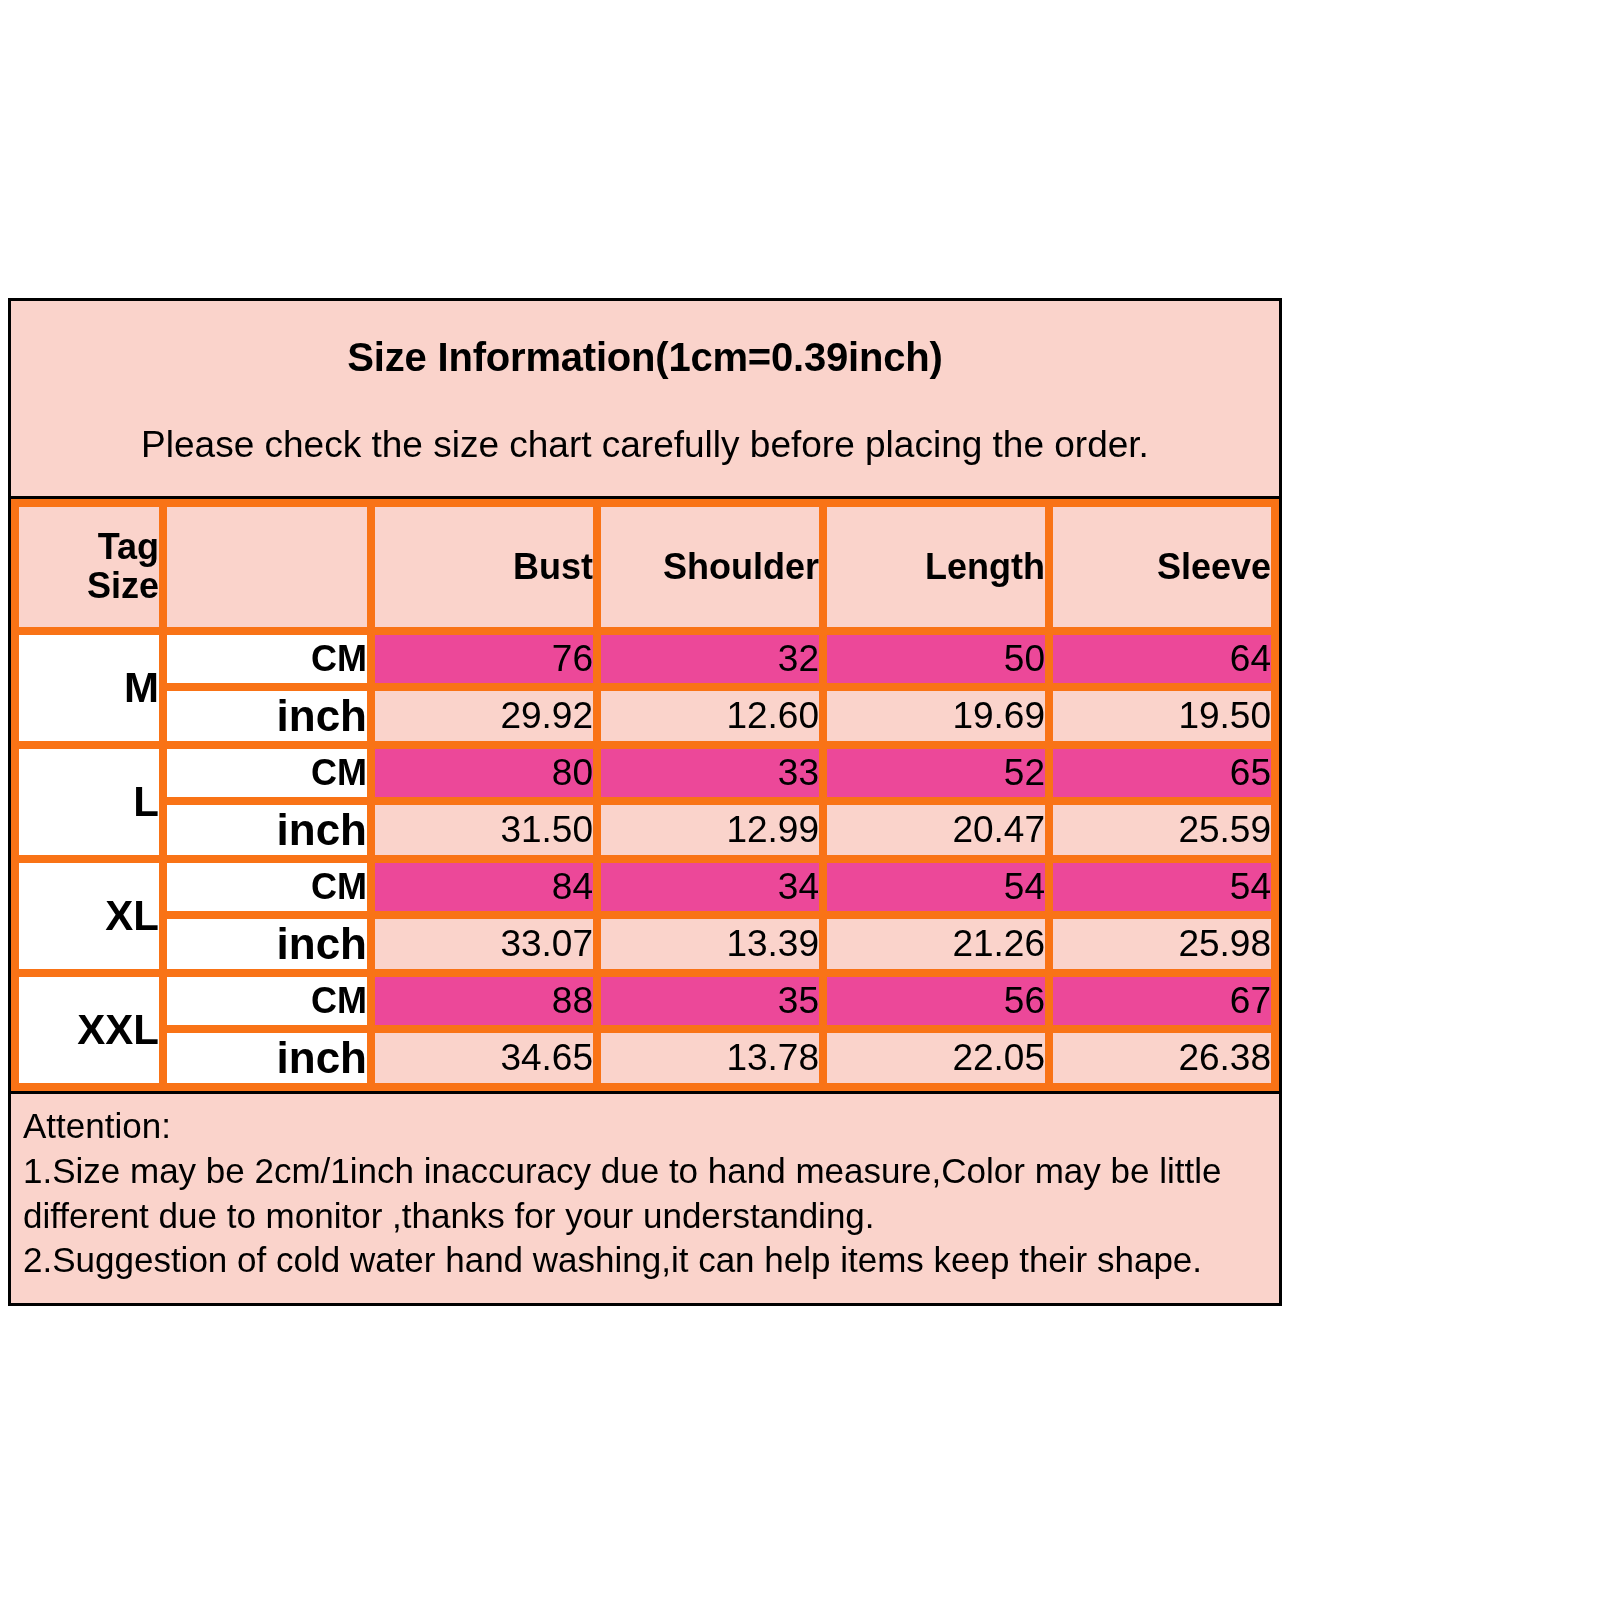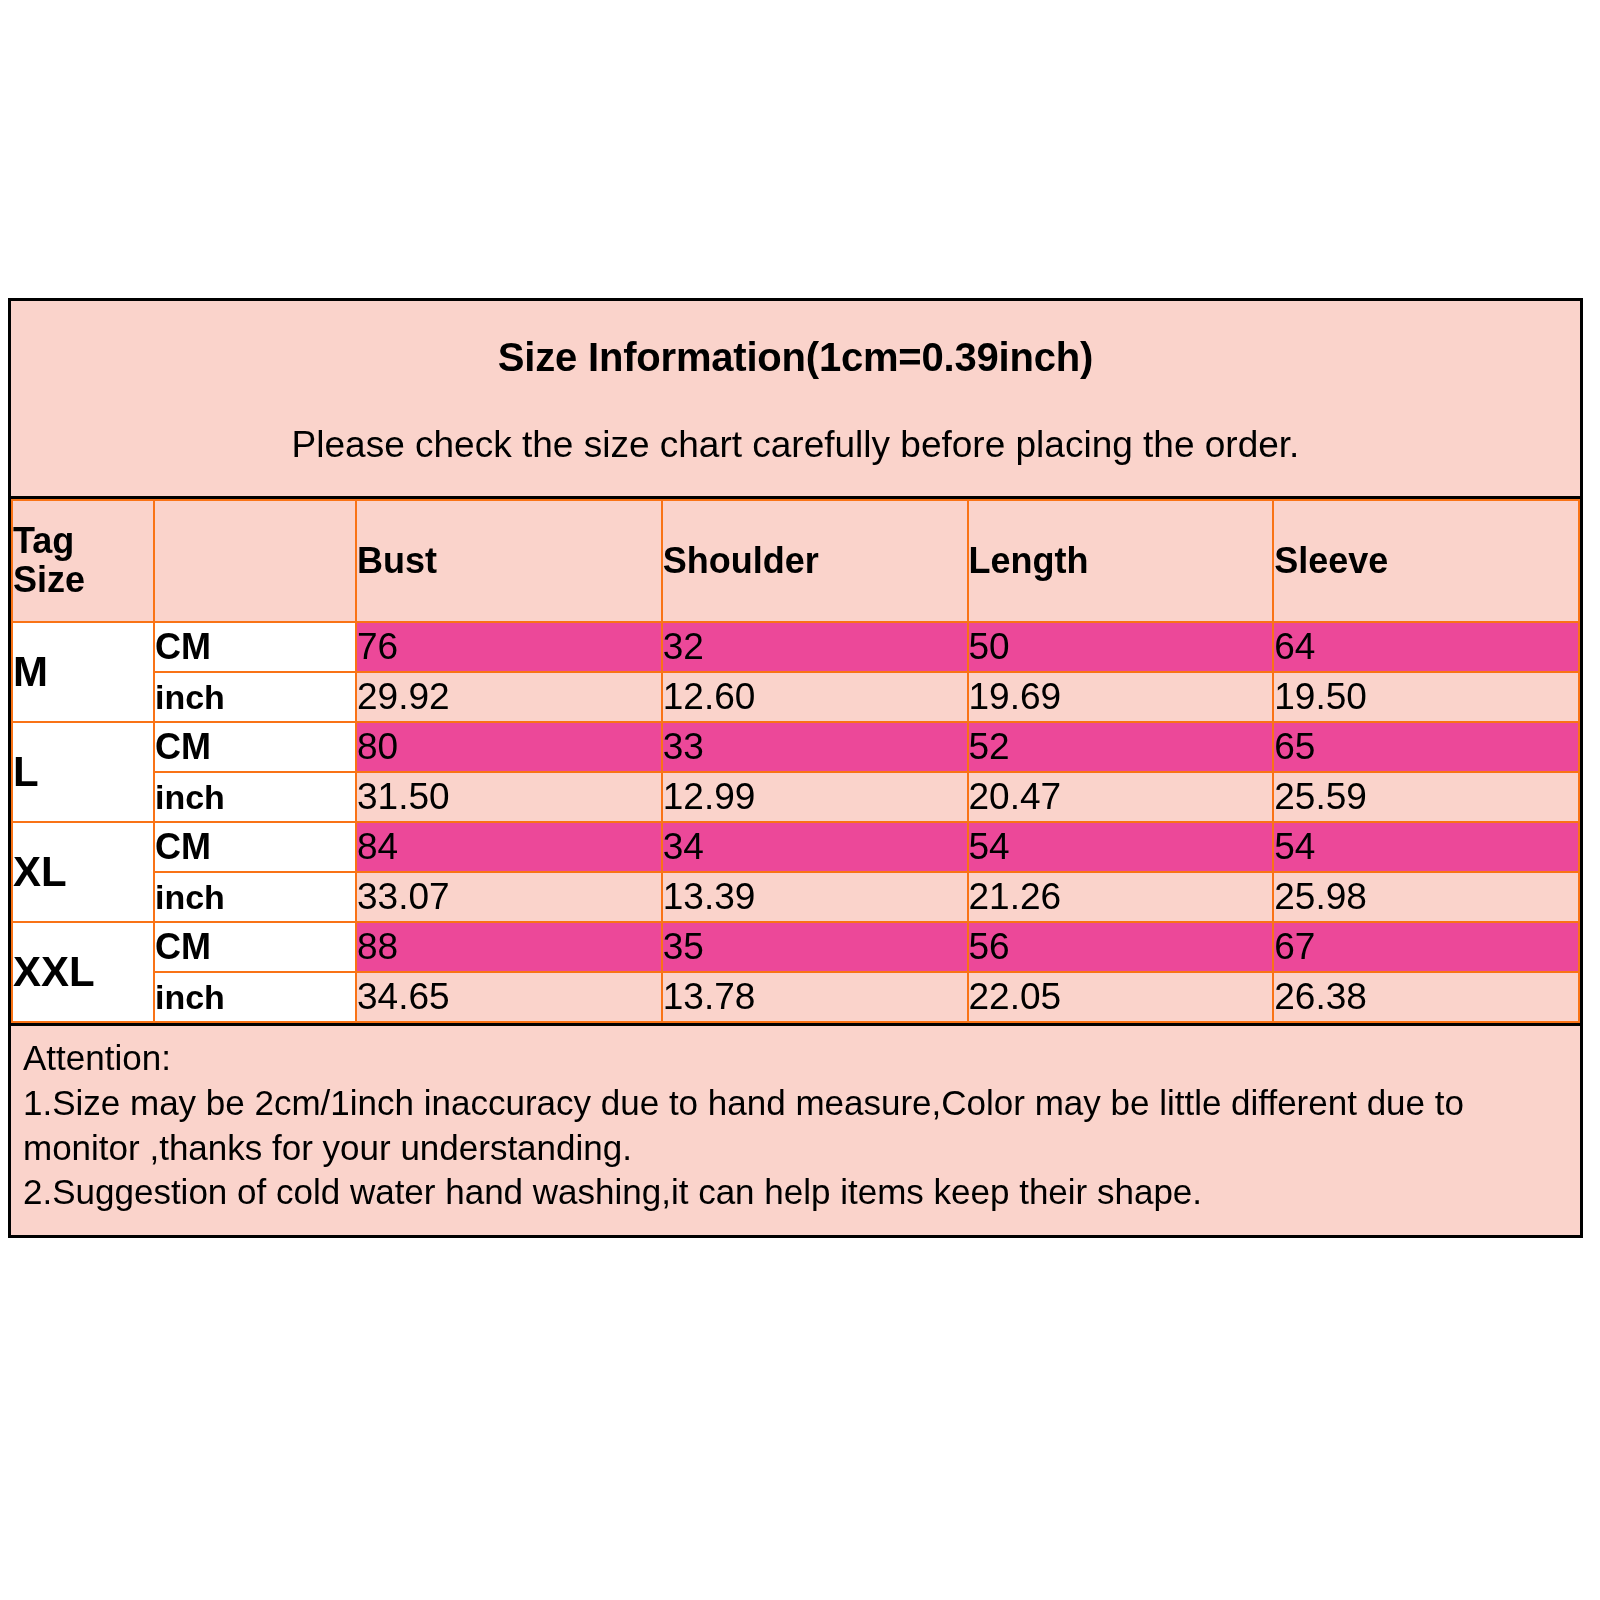--- a/index.html
+++ b/index.html
@@ -11,21 +11,21 @@
     width: 1600px;
     height: 1600px;
     font-family: "Liberation Sans", sans-serif;
     color: #000000;
     position: relative;
   }
   #chart-wrap {
     position: absolute;
     left: 8px;
     top: 298px;
-    width: 1575px;
+    width: 1274px;
     box-sizing: border-box;
     border: 3px solid #000000;
     background: #fad3cb;
   }
   .header-block {
     background: #fad3cb;
     border-bottom: 3px solid #000000;
     padding: 34px 20px 30px 20px;
     text-align: center;
   }
@@ -38,22 +38,22 @@
   .subtitle {
     font-size: 37px;
     font-weight: normal;
   }
   table.size-table {
     width: 100%;
     border-collapse: collapse;
     table-layout: fixed;
   }
   table.size-table td, table.size-table th {
-    border: 2px solid #f97316;
-    text-align: left;
+    border: 8px solid #f97316;
+    text-align: right;
     vertical-align: middle;
     padding: 0;
   }
   table.size-table th {
     background: #fad3cb;
     font-size: 36px;
     font-weight: bold;
     height: 120px;
   }
   th.tag-size-head {
@@ -71,21 +71,21 @@
     width: 140px;
   }
   td.unit-cm {
     background: #ffffff;
     font-size: 36px;
     font-weight: bold;
     height: 48px;
   }
   td.unit-inch {
     background: #ffffff;
-    font-size: 34px;
+    font-size: 44px;
     font-weight: bold;
     height: 48px;
   }
   td.val-cm {
     background: #ec4899;
     font-size: 37px;
     font-weight: normal;
     margin-left: 20px;
   }
   td.val-inch {

